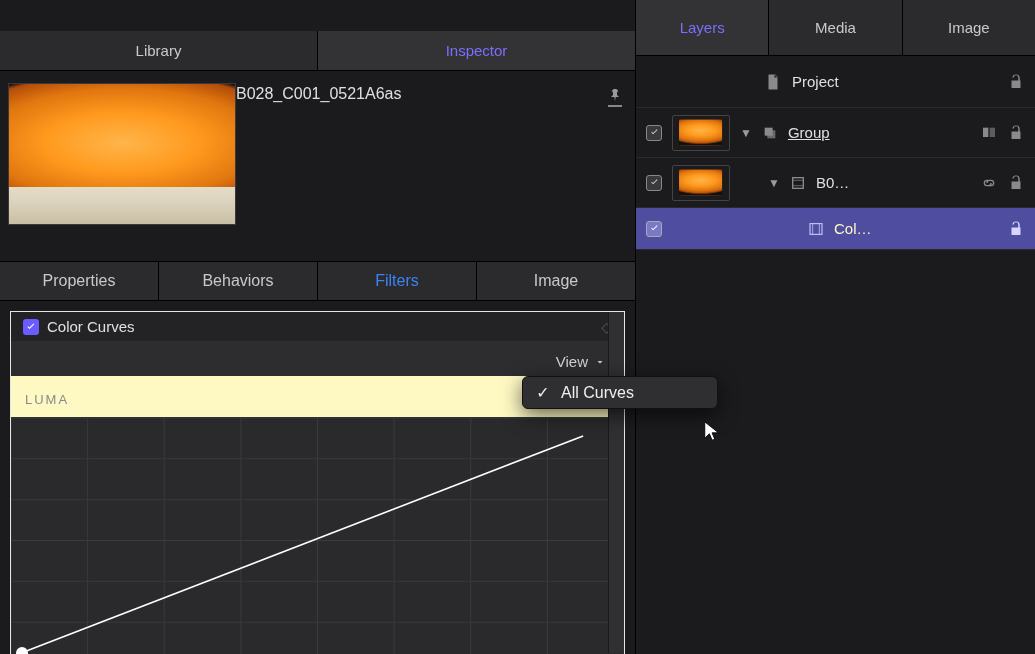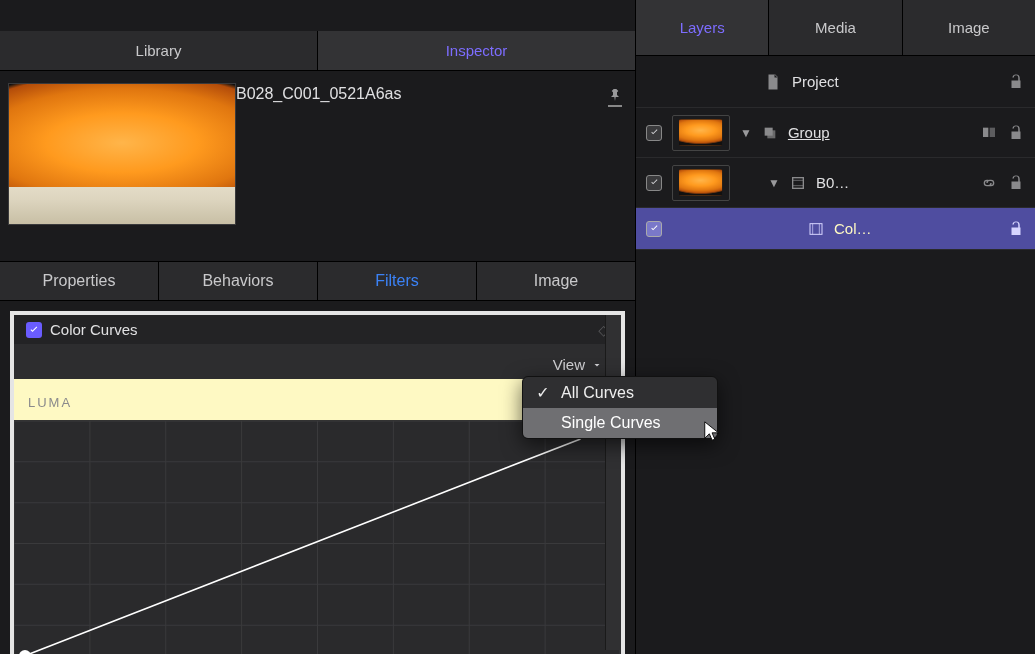--- a/index.html
+++ b/index.html
@@ -55,21 +55,21 @@
   .pin-underline { width:14px; height:2px; background:#888; }
 
   
   .sub-tabs { display: flex; height: 40px; background: #2b2b2d; border-top: 1px solid #000; border-bottom: 1px solid #000; }
   .sub-tab { flex: 1; display:flex; align-items:center; justify-content:center; font-size:16px; color:#c9c9cb; border-right:1px solid #000; cursor:default; }
   .sub-tab:last-child { border-right: none; }
   .sub-tab.active { color: #3b82f6; }
 
   
   .inspector-body { flex: 1; position: relative; padding: 10px 10px 0 10px; overflow: hidden; }
-  .ibody-inner { border: 4px solid #e5e5e5; background: #232325; height: 100%; position: relative; }
+  .ibody-inner { border: 1px solid #e5e5e5; background: #232325; height: 100%; position: relative; }
   .filter-hdr { display:flex; align-items:center; padding: 6px 12px; gap:8px; }
   .cb {
     width:16px; height:16px; border-radius:3px; background:#6a5cff;
     display:flex; align-items:center; justify-content:center;
   }
   .filter-name { font-size:15px; color:#e0e0e2; }
   .keyframe-diamond { margin-left:auto; color:#5a5a5c; font-size:14px; }
   .view-row { display:flex; justify-content:flex-end; padding: 12px 18px 6px 18px; align-items:center; gap:6px; color:#cfcfd2; font-size:15px; background:#2d2d2f; margin:0; }
   .chev { width:12px; height:12px; }
 
@@ -296,21 +296,17 @@
         </svg>
     </div>
   </div>
 </div>
 
 <div class="popover">
   <div class="pop-item">
     <span class="pop-check">✓</span>
     <span>All Curves</span>
   </div>
-  <div class="pop-item hl">
-    <span class="pop-check"></span>
-    <span>Single Curves</span>
-  </div>
 </div>
 
 <svg class="cursor" width="22" height="22" viewBox="0 0 24 24">
   <path d="M3 2l0 18 5-5 3 7 3-1-3-7 7 0z" fill="#fff" stroke="#000" stroke-width="1"></path>
 </svg>
 
 </body></html>

